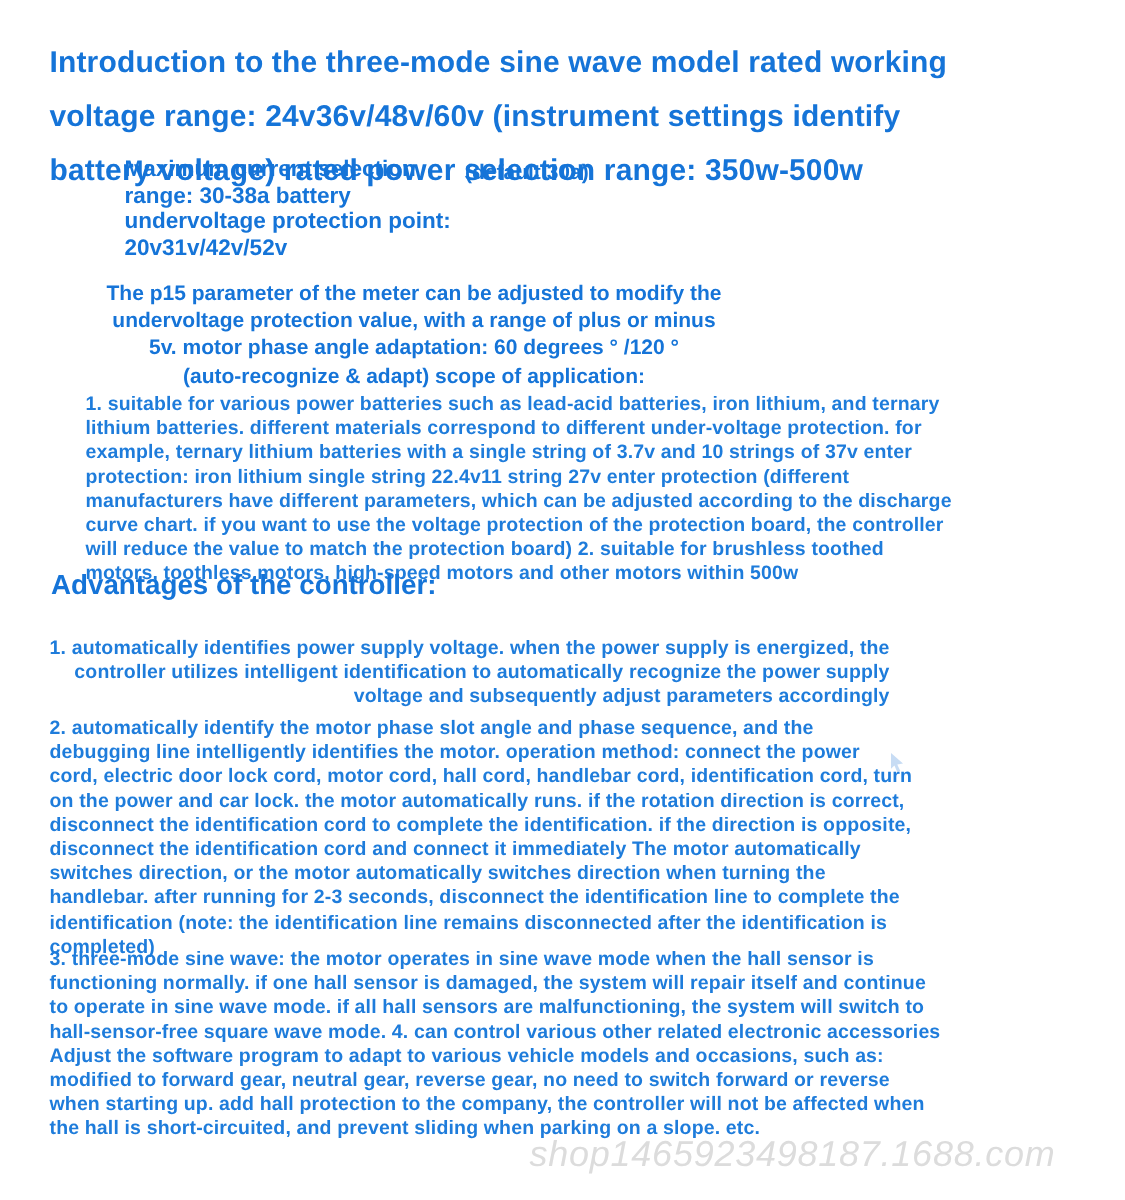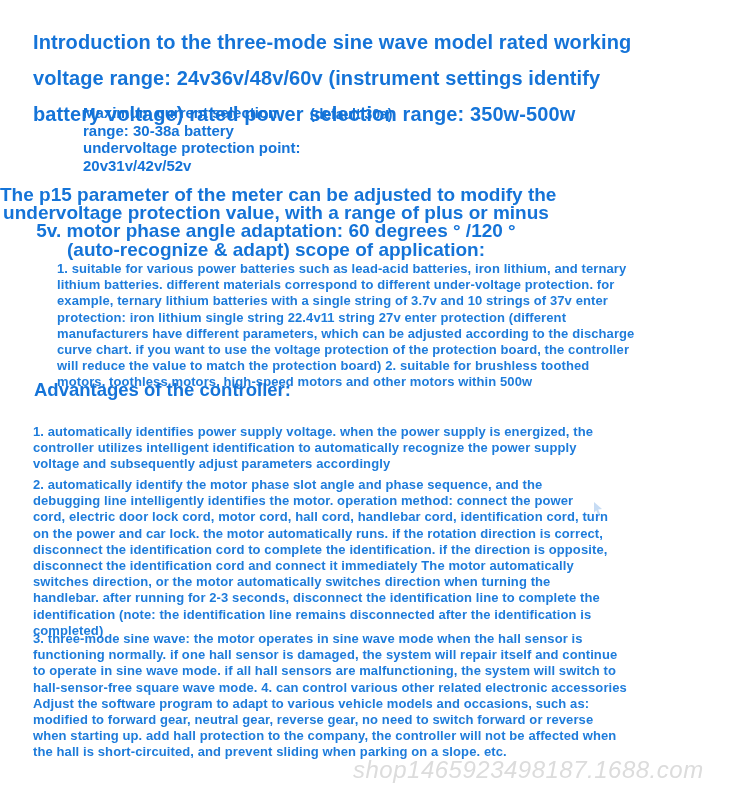--- a/index.html
+++ b/index.html
@@ -30,41 +30,41 @@
   }
   .current-note {
     left: 310px; top: 106px;
     font-size: 14px; font-weight: 700;
     color: var(--title_blue, #1677d9);
   }
   .p15 {
     left: 0; top: 186px;
     width: 552px;
     text-align: center;
-    font-size: 19px; font-weight: 700;
+    font-size: 14px; font-weight: 700;
     line-height: 18.2px;
     color: var(--title_blue, #1677d9);
     white-space: pre;
   }
   .bodypara {
     left: 33px;
     font-size: 13px; font-weight: 700;
     line-height: 16.2px;
     color: var(--body_blue, #1e7cdb);
     white-space: pre;
     letter-spacing: 0.1px;
   }
   .scope   { top: 261px; margin-left: 24px; }
   .adv-heading {
     left: 34px; top: 379px;
     margin: 0;
     font-size: 18.5px; font-weight: 700;
     color: var(--title_blue, #1677d9);
   }
-  .advp1 { top: 424px; }
+  .advp1 { top: 424px; text-align: right; }
   .advp2 { top: 477px; }
   .advp3 { top: 631px; }
   .watermark {
     left: 353px; top: 756px;
     font-size: 24px; font-weight: 400;
     letter-spacing: 0.5px;
     color: var(--watermark_gray, #dcdcdc);
     font-style: italic;
   }
   .cursor {

